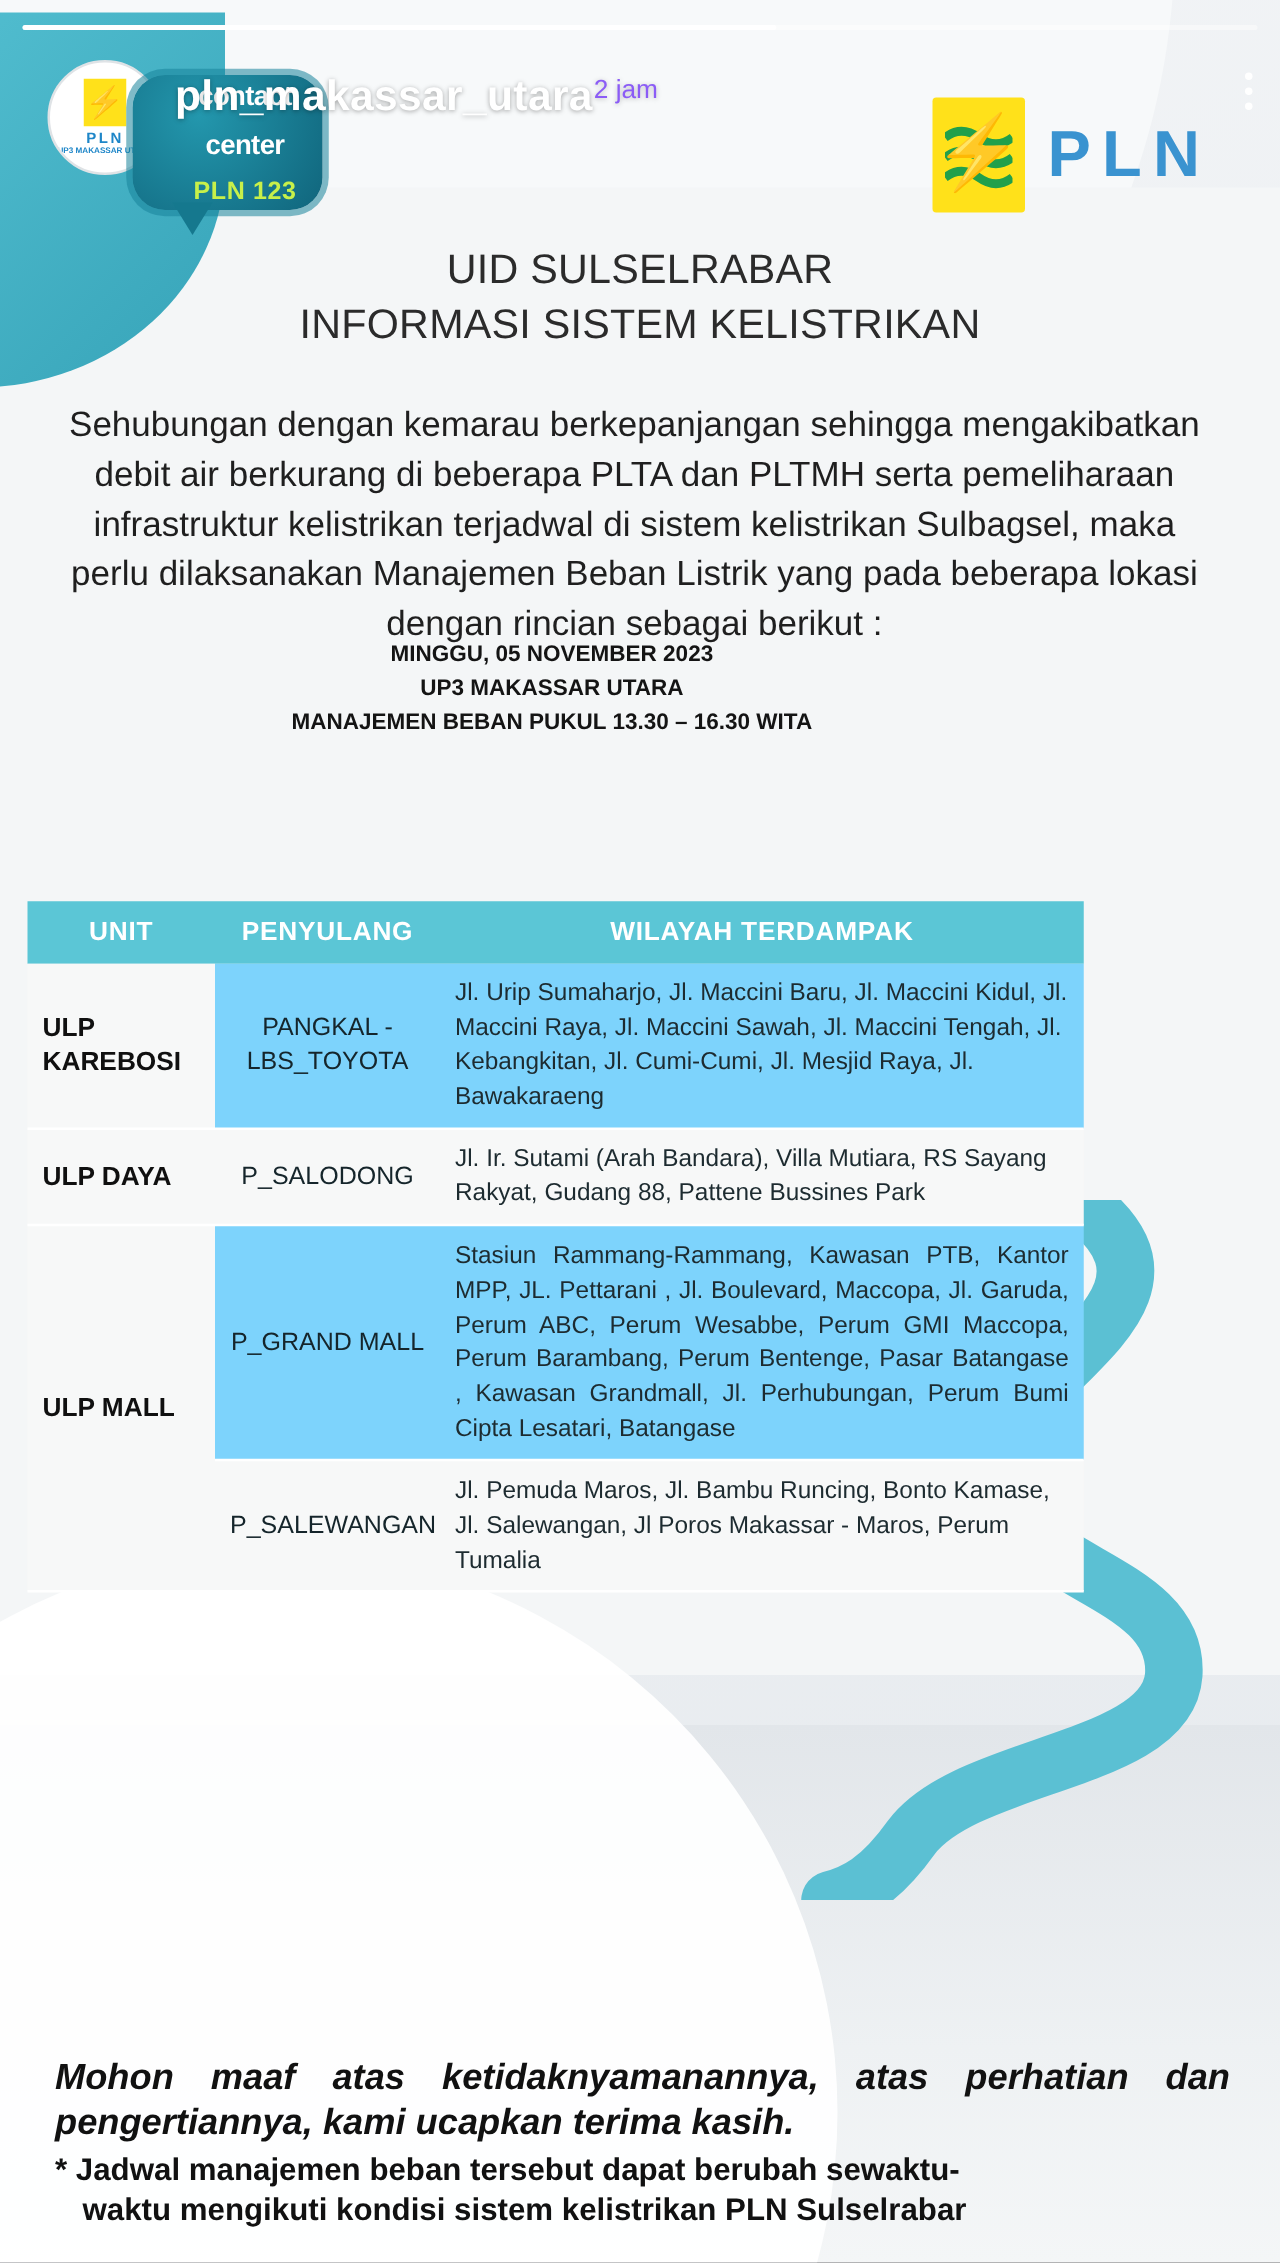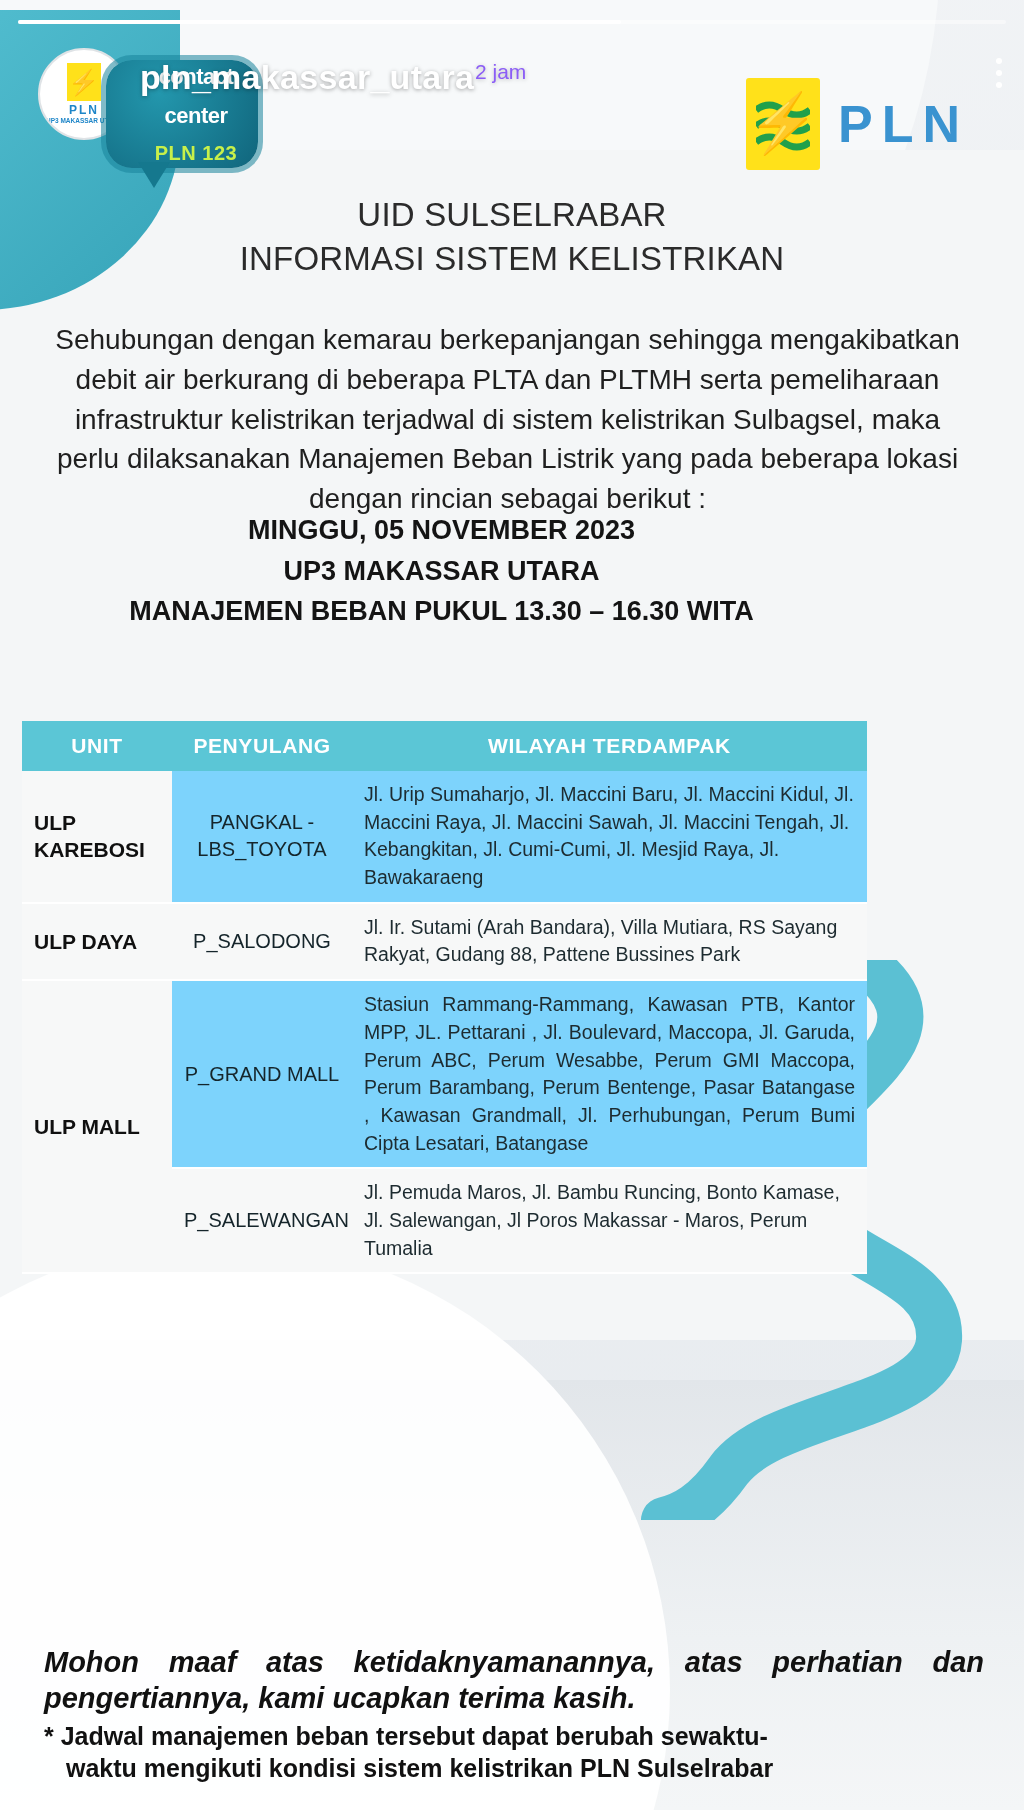--- a/index.html
+++ b/index.html
@@ -119,21 +119,21 @@
   .poster-title{
     position:absolute;left:0;top:193px;width:1024px;text-align:center;
     font-size:33px;color:#2b2b2b;line-height:1.34;letter-spacing:.2px;
   }
   .intro{
     position:absolute;left:55px;top:308px;width:905px;
     text-align:center;font-size:28px;color:#1f1f1f;line-height:1.42;margin-top:12px;
   }
   .sched{
     position:absolute;left:0;top:510px;width:883px;text-align:center;
-    font-size:27px;font-weight:bold;color:#141414;line-height:1.5;
+    font-size:18px;font-weight:bold;color:#141414;line-height:1.5;
   }
   
   .tbl{
     position:absolute;left:22px;top:721px;width:845px;
     border-collapse:collapse;table-layout:fixed;
     font-size:19.5px;color:#1d2b30;
   }
   .tbl col.c1{width:150px;}
   .tbl col.c2{width:180px;}
   .tbl col.c3{width:515px;}

